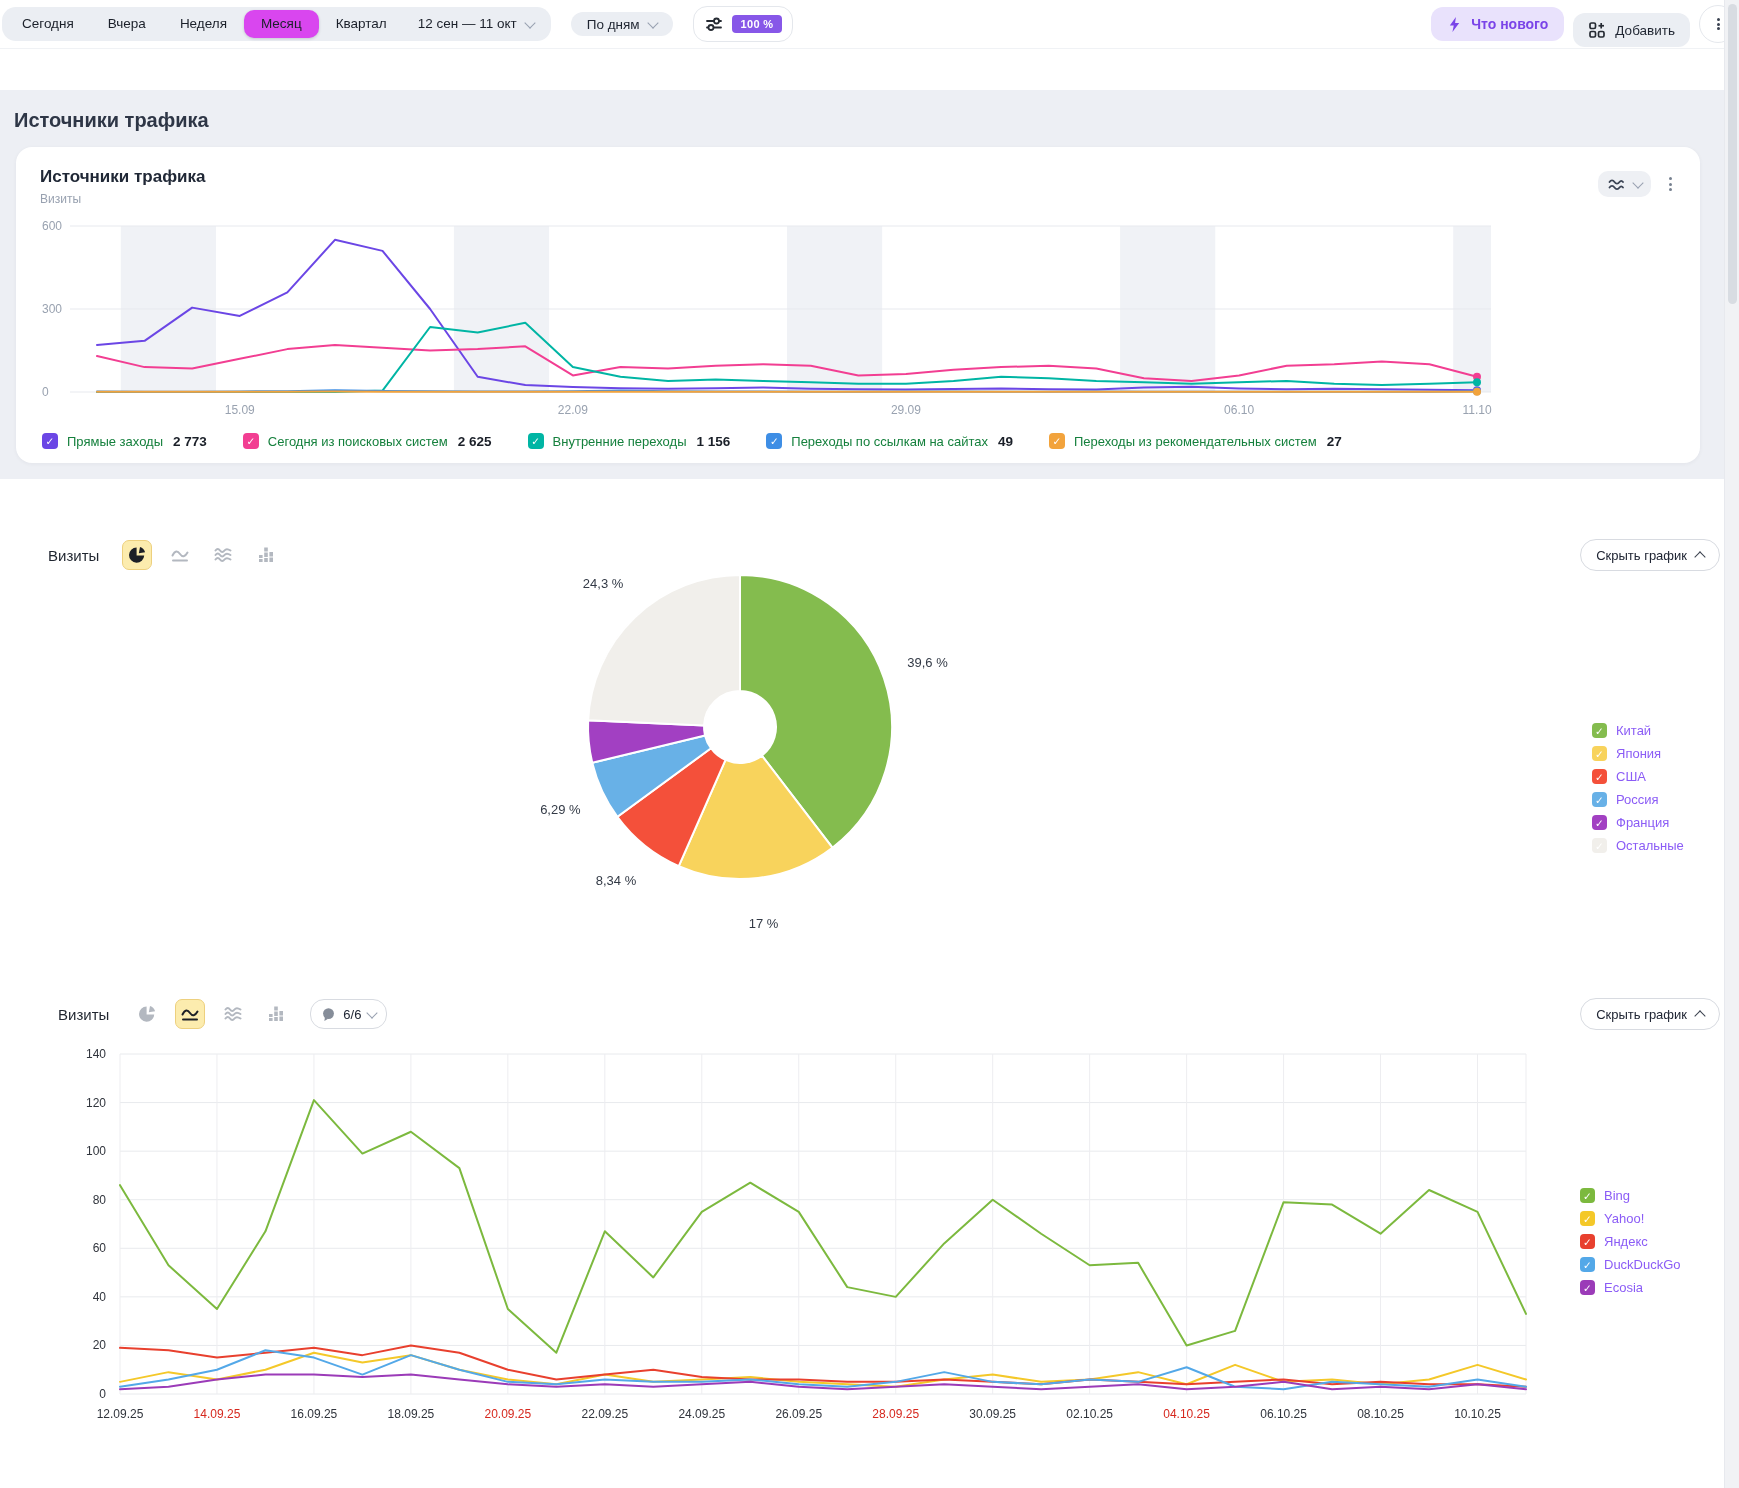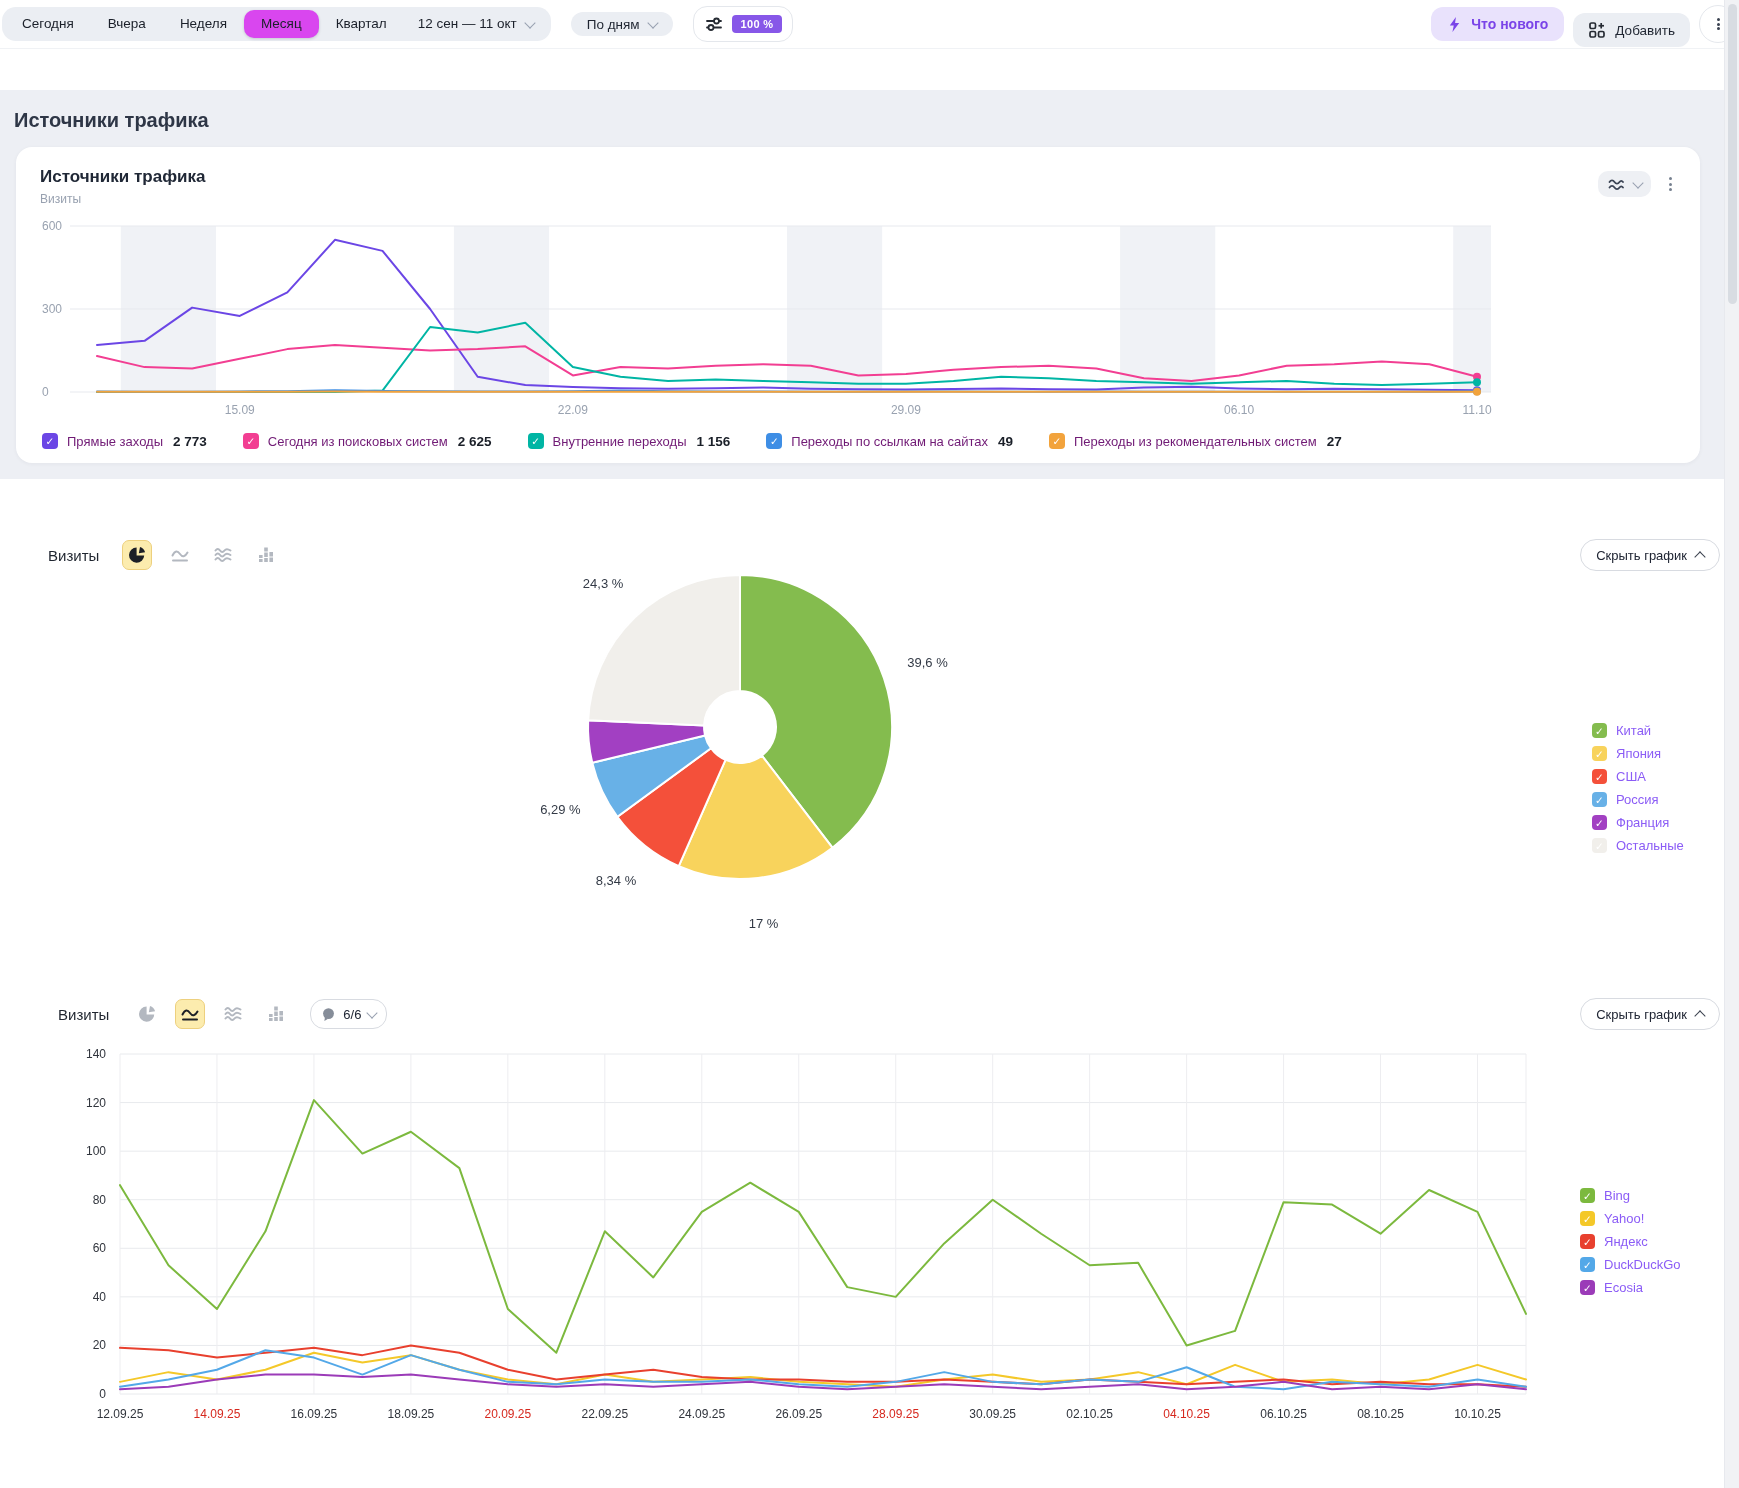--- a/index.html
+++ b/index.html
@@ -35,21 +35,21 @@
   .cardsub{font-size:12px;color:#98a1b0;margin-top:5px;}
   .cardctrls{display:flex;align-items:center;gap:14px;margin-top:4px;}
   .iconpill{background:#eef0f4;border-radius:10px;height:26px;padding:0 9px;display:flex;align-items:center;gap:7px;cursor:pointer;}
   .kebab-sm{display:flex;flex-direction:column;align-items:center;cursor:pointer;padding:2px 4px;}
   .kebab-sm span{display:block;width:3px;height:3px;border-radius:50%;background:#76808f;margin:1.3px 0;}
   #main-chart-svg{display:block;margin-top:12px;}
   .legend-row{display:flex;align-items:center;gap:36px;margin-top:10px;padding-left:2px;}
   .legitem{display:flex;align-items:center;cursor:pointer;}
   .legcheck{width:16px;height:16px;border-radius:4px;display:inline-flex;align-items:center;justify-content:center;color:#fff;font-size:10.5px;flex:none;}
   .legcheck.small{width:15px;height:15px;border-radius:4px;}
-  .legname{margin:0 10px 0 9px;color:#701a75;font-size:13px;white-space:nowrap;}
+  .legname{margin:0 10px 0 9px;color:#15803d;font-size:13px;white-space:nowrap;}
   .legval{font-weight:bold;color:#1a1f28;font-size:13.5px;}
   
   .secrow{display:flex;align-items:center;justify-content:space-between;padding:0 19px 0 48px;}
   .secrow.second{padding-left:58px;}
   .secleft{display:flex;align-items:center;gap:13px;}
   .seclabel{font-size:15px;color:#1f252f;margin-right:10px;}
   .toggle{width:28px;height:28px;display:flex;align-items:center;justify-content:center;border-radius:7px;border:1px solid transparent;cursor:pointer;}
   .toggle.sel{background:#fcecae;border:1px solid #edd07e;}
   .hidebtn{display:flex;align-items:center;gap:9px;background:#fff;border:1px solid #d8dbe1;border-radius:16px;height:30px;padding:0 15px;font-size:13px;color:#202634;cursor:pointer;}
   .selpill{display:flex;align-items:center;gap:7px;border:1px solid #d8dbe1;border-radius:14px;height:28px;padding:0 10px;font-size:13px;color:#202634;cursor:pointer;margin-left:6px;}

